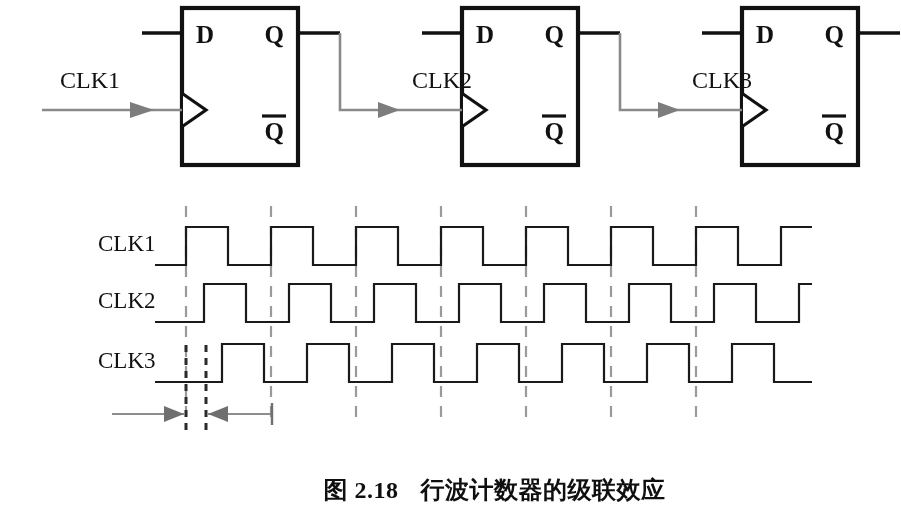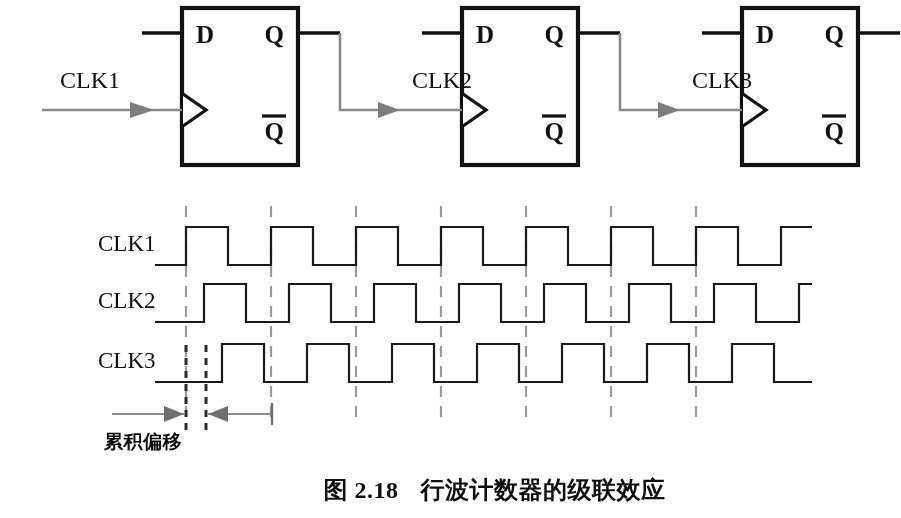--- a/index.html
+++ b/index.html
@@ -210,21 +210,18 @@
           <line x1="112" y1="414" x2="184" y2="414" class="offset-line"></line>
           <polygon points="164,406 184,414 164,422" class="offset-arrow"></polygon>
           <line x1="272" y1="414" x2="208" y2="414" class="offset-line"></line>
           <polygon points="228,406 208,414 228,422" class="offset-arrow"></polygon>
           <line x1="272" y1="403" x2="272" y2="425" class="offset-tick"></line>
         </g>
       </g>
 
   </svg>
 
-  <div class="offset-caption">
-    <span>累积偏移</span>
-  </div>
 
   <div class="caption">
     <span class="cap-num">图 2.18</span><span>行波计数器的级联效应</span>
   </div>
 
 </div>
 
 </body></html>

